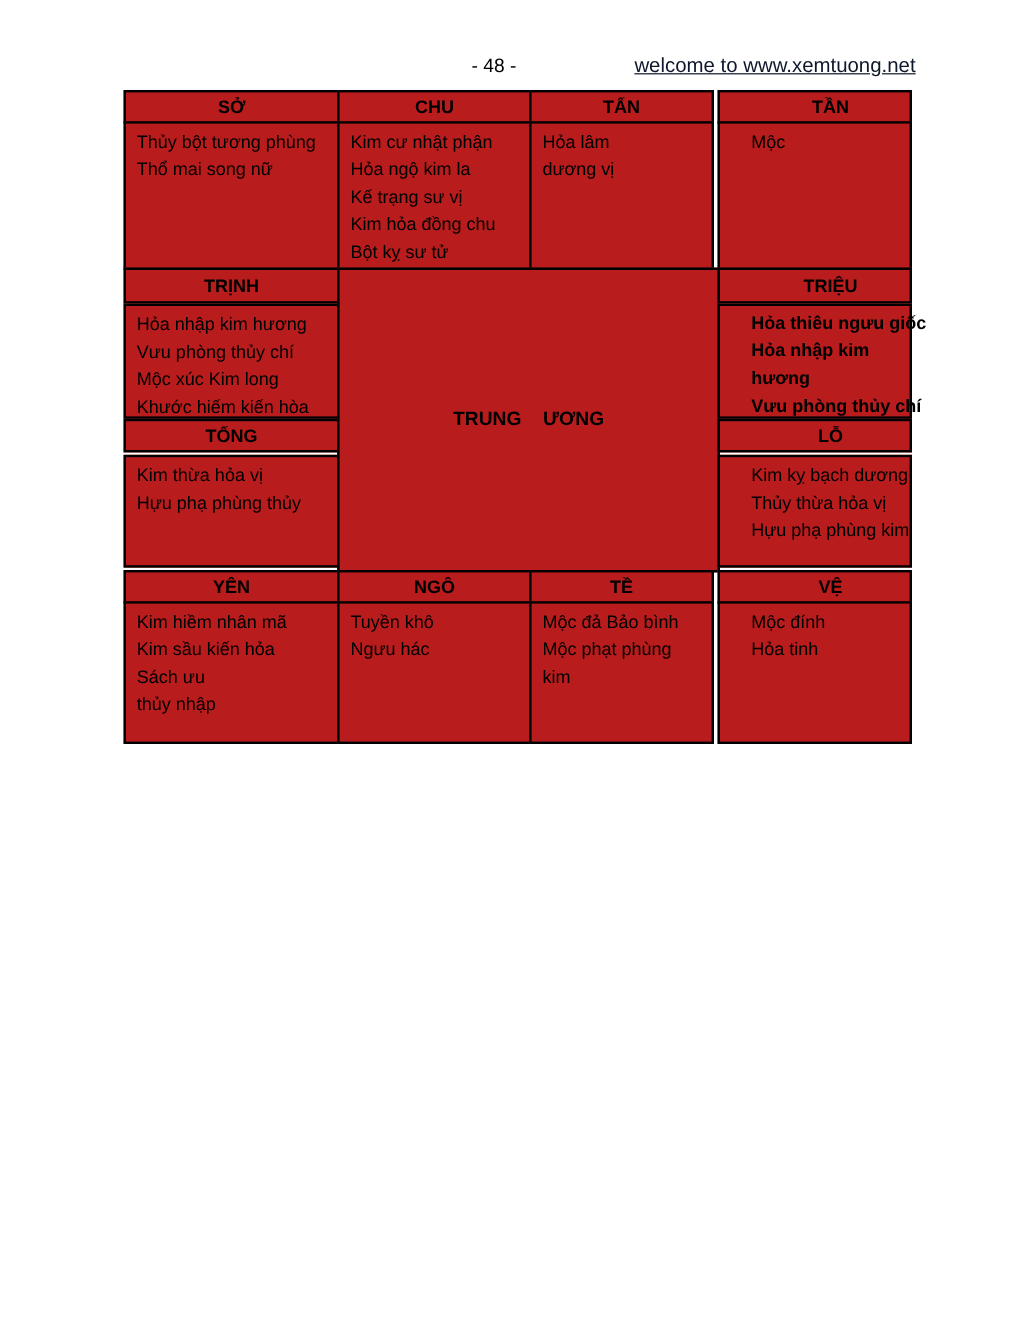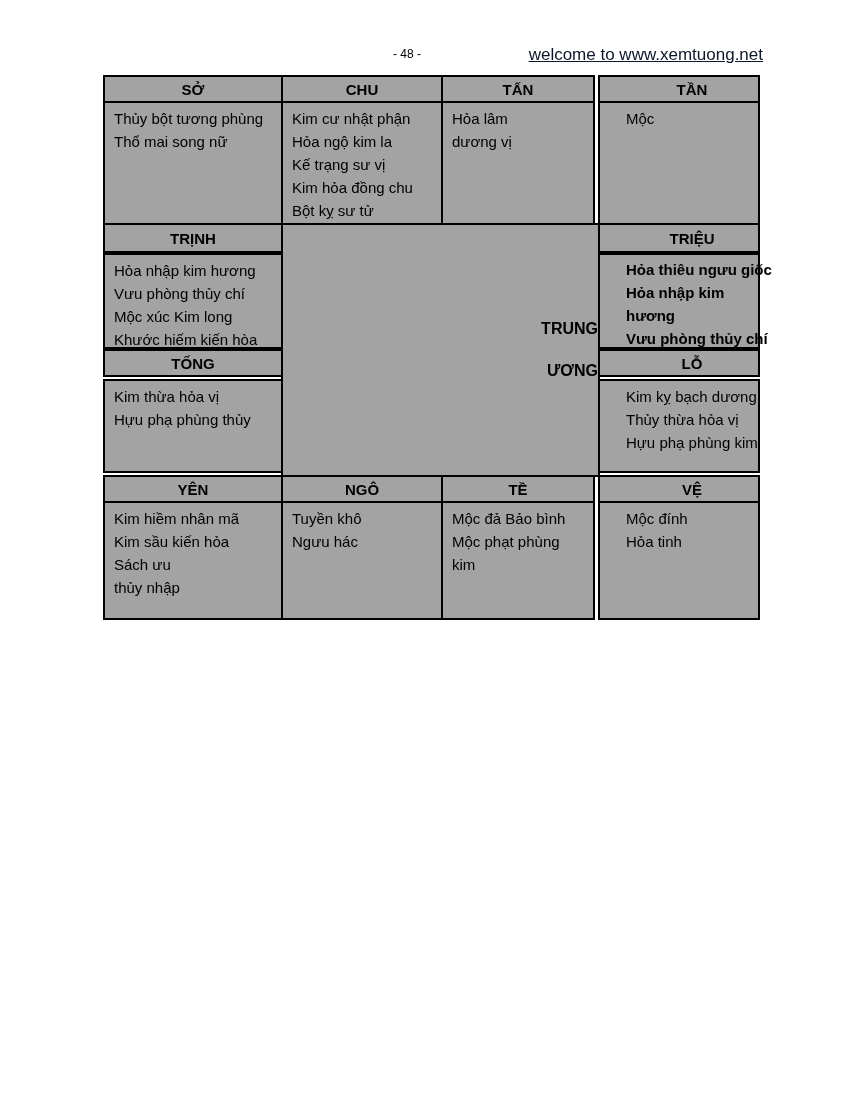--- a/index.html
+++ b/index.html
@@ -6,48 +6,48 @@
   body{
     width:850px;height:1100px;
     background:#ffffff;
     font-family:"Liberation Sans","DejaVu Sans",sans-serif;
     color:#000;
     position:relative;
     overflow:hidden;
   }
   .page-number{
     position:absolute;left:393px;top:47px;
-    font-size:12px;color:#000;
+    font-size:16px;color:#000;
   }
   .site-link{
     position:absolute;right:87px;top:45px;
     font-size:17px;color:#0f172a;
     text-decoration:underline;
     cursor:pointer;
   }
   .chart-table{
     position:absolute;left:103px;top:75px;width:657px;height:545px;
   }
   .box{
     position:absolute;
     box-sizing:border-box;
     border:2px solid #000;
-    background:#a3a3a3;
+    background:#b91c1c;
   }
   .hdr{
     display:flex;align-items:center;justify-content:center;
     font-weight:bold;font-size:15px;
   }
   .body-cell{
     font-size:15px;line-height:23px;
     padding:4px 6px 0 9px;
   }
   .body-cell .line{white-space:nowrap;}
   .center-cell{
-    display:flex;flex-direction:column;align-items:flex-end;justify-content:center;
+    display:flex;flex-direction:row;align-items:center;justify-content:center;
     font-weight:bold;font-size:16px;line-height:24px;gap:18px;
   }
   
   .c1{left:0;width:180px;}
   .c2{left:178px;width:162px;}
   .c3{left:338px;width:154px;}
   .c4{left:495px;width:162px;padding-left:26px;}
   
   .r-head1{top:0;height:28px;}
   .r-body1{top:26px;height:124px;}

